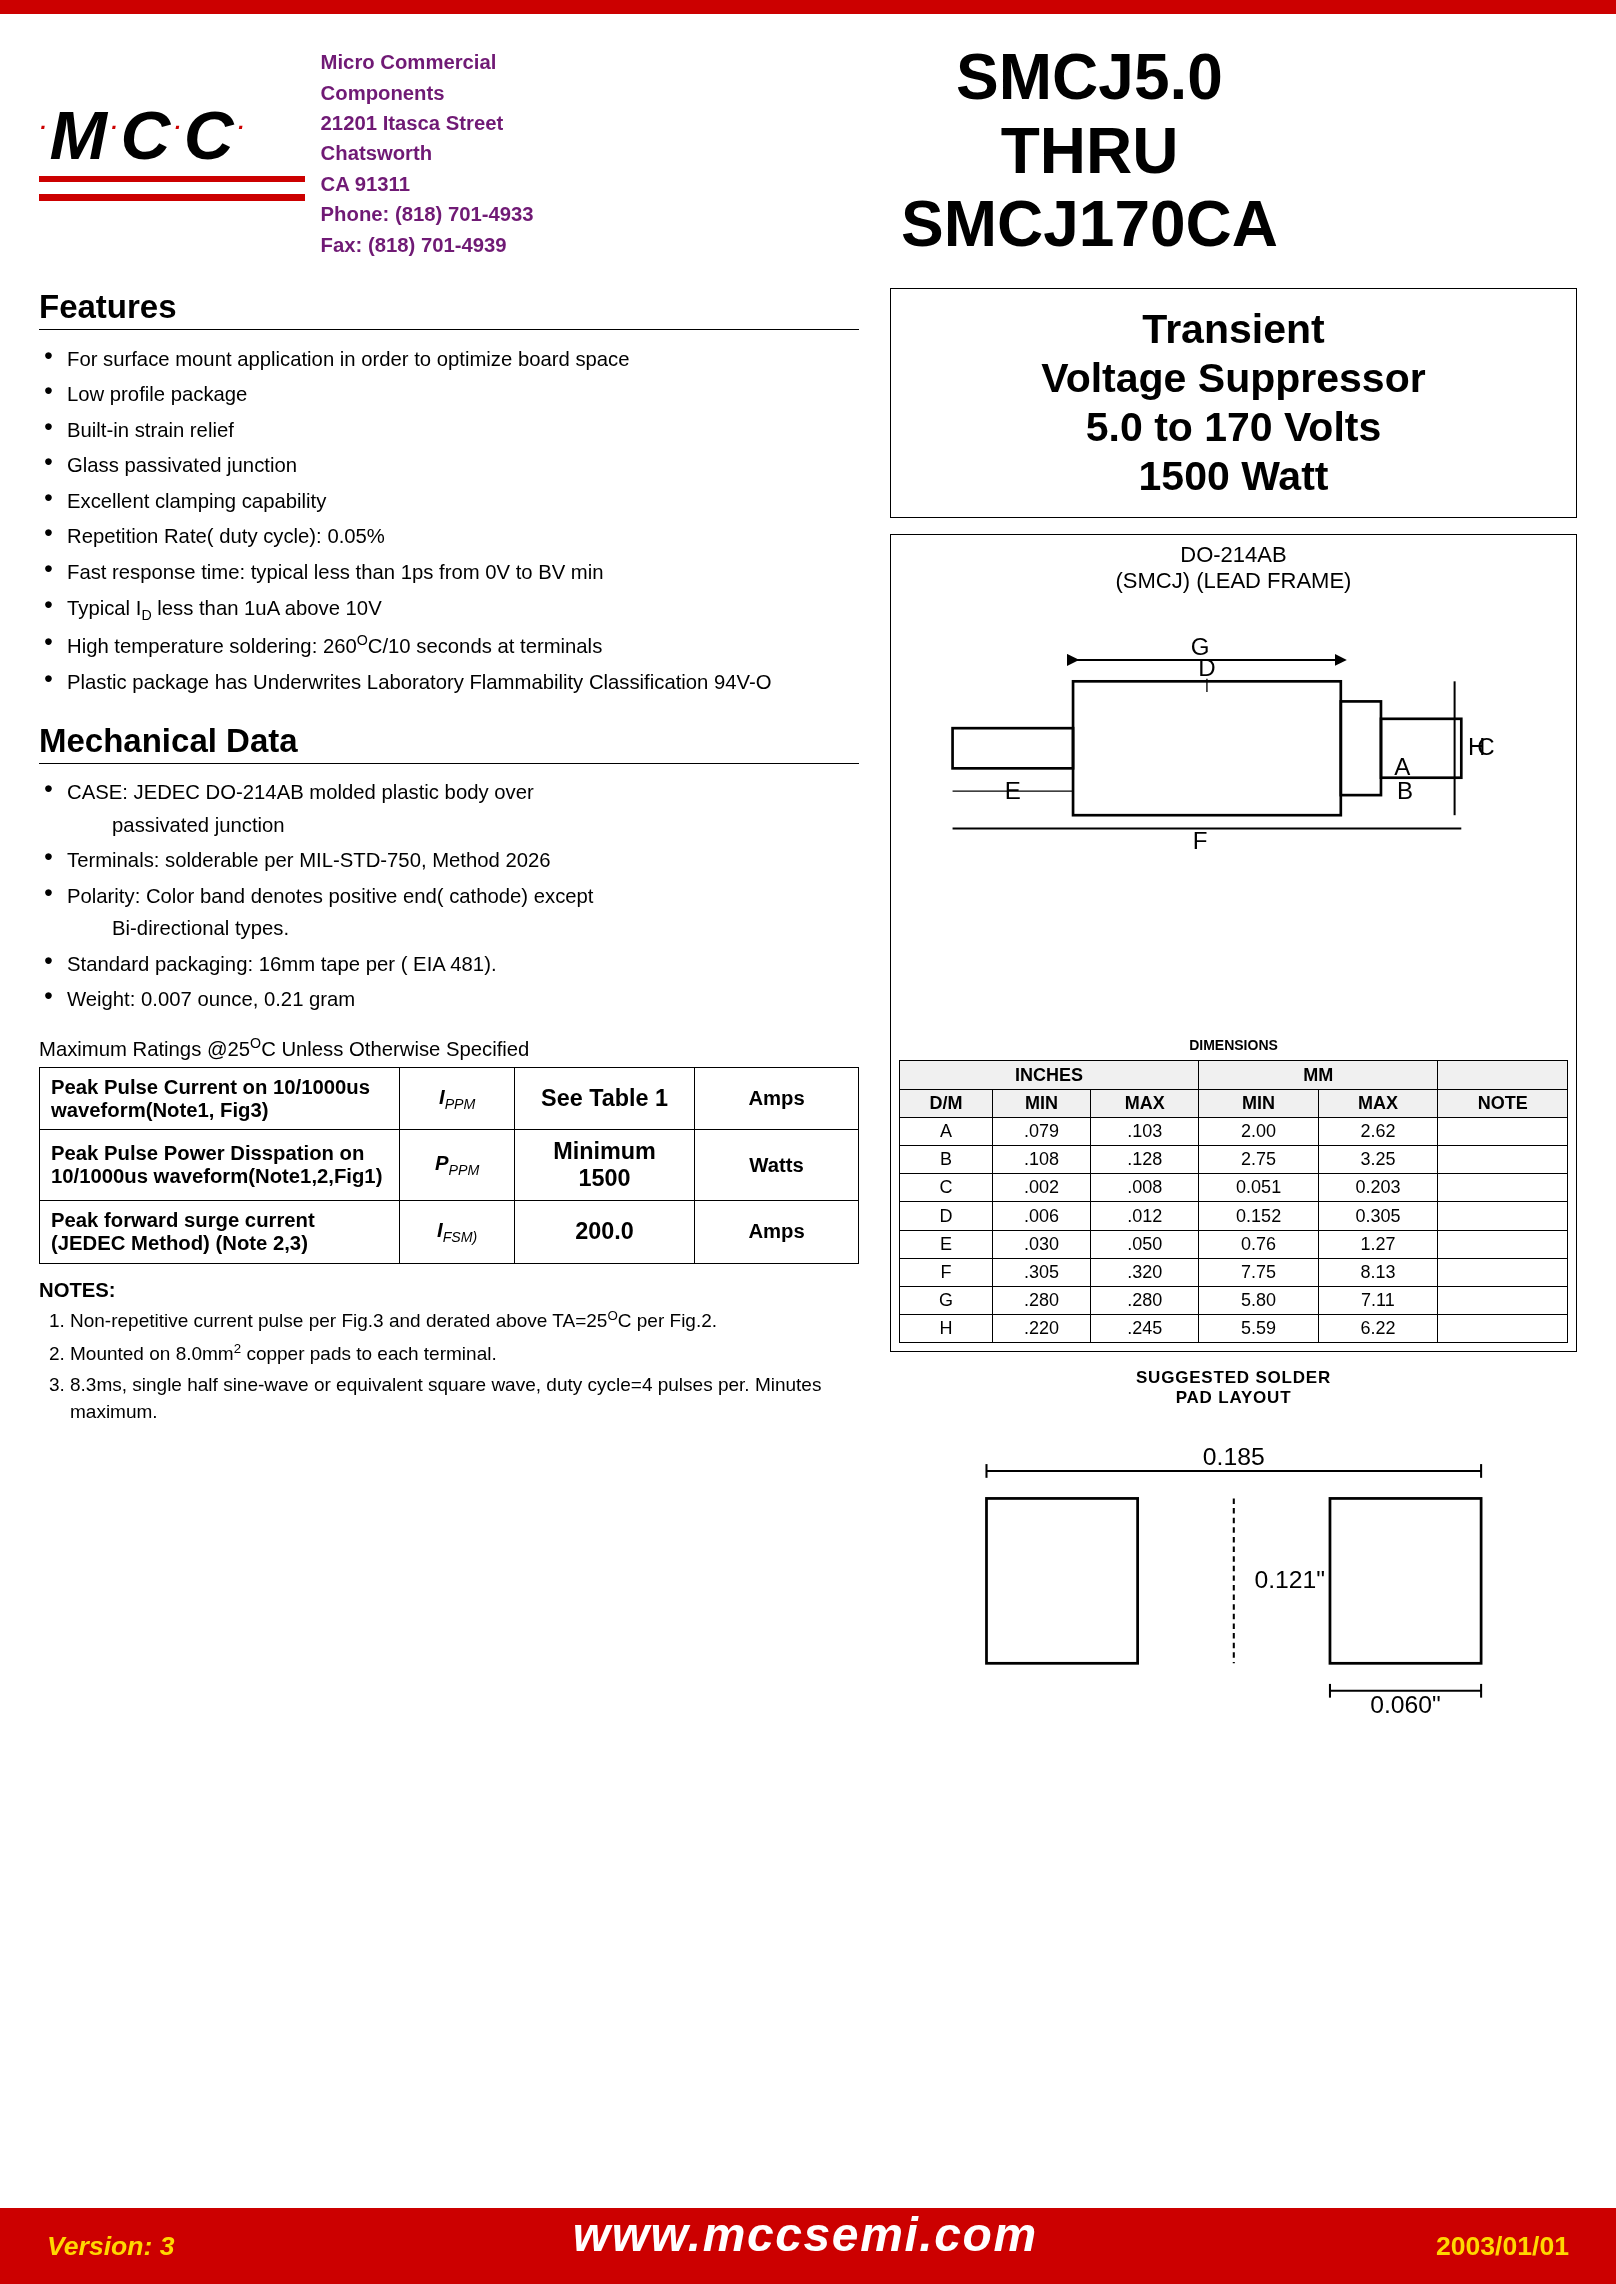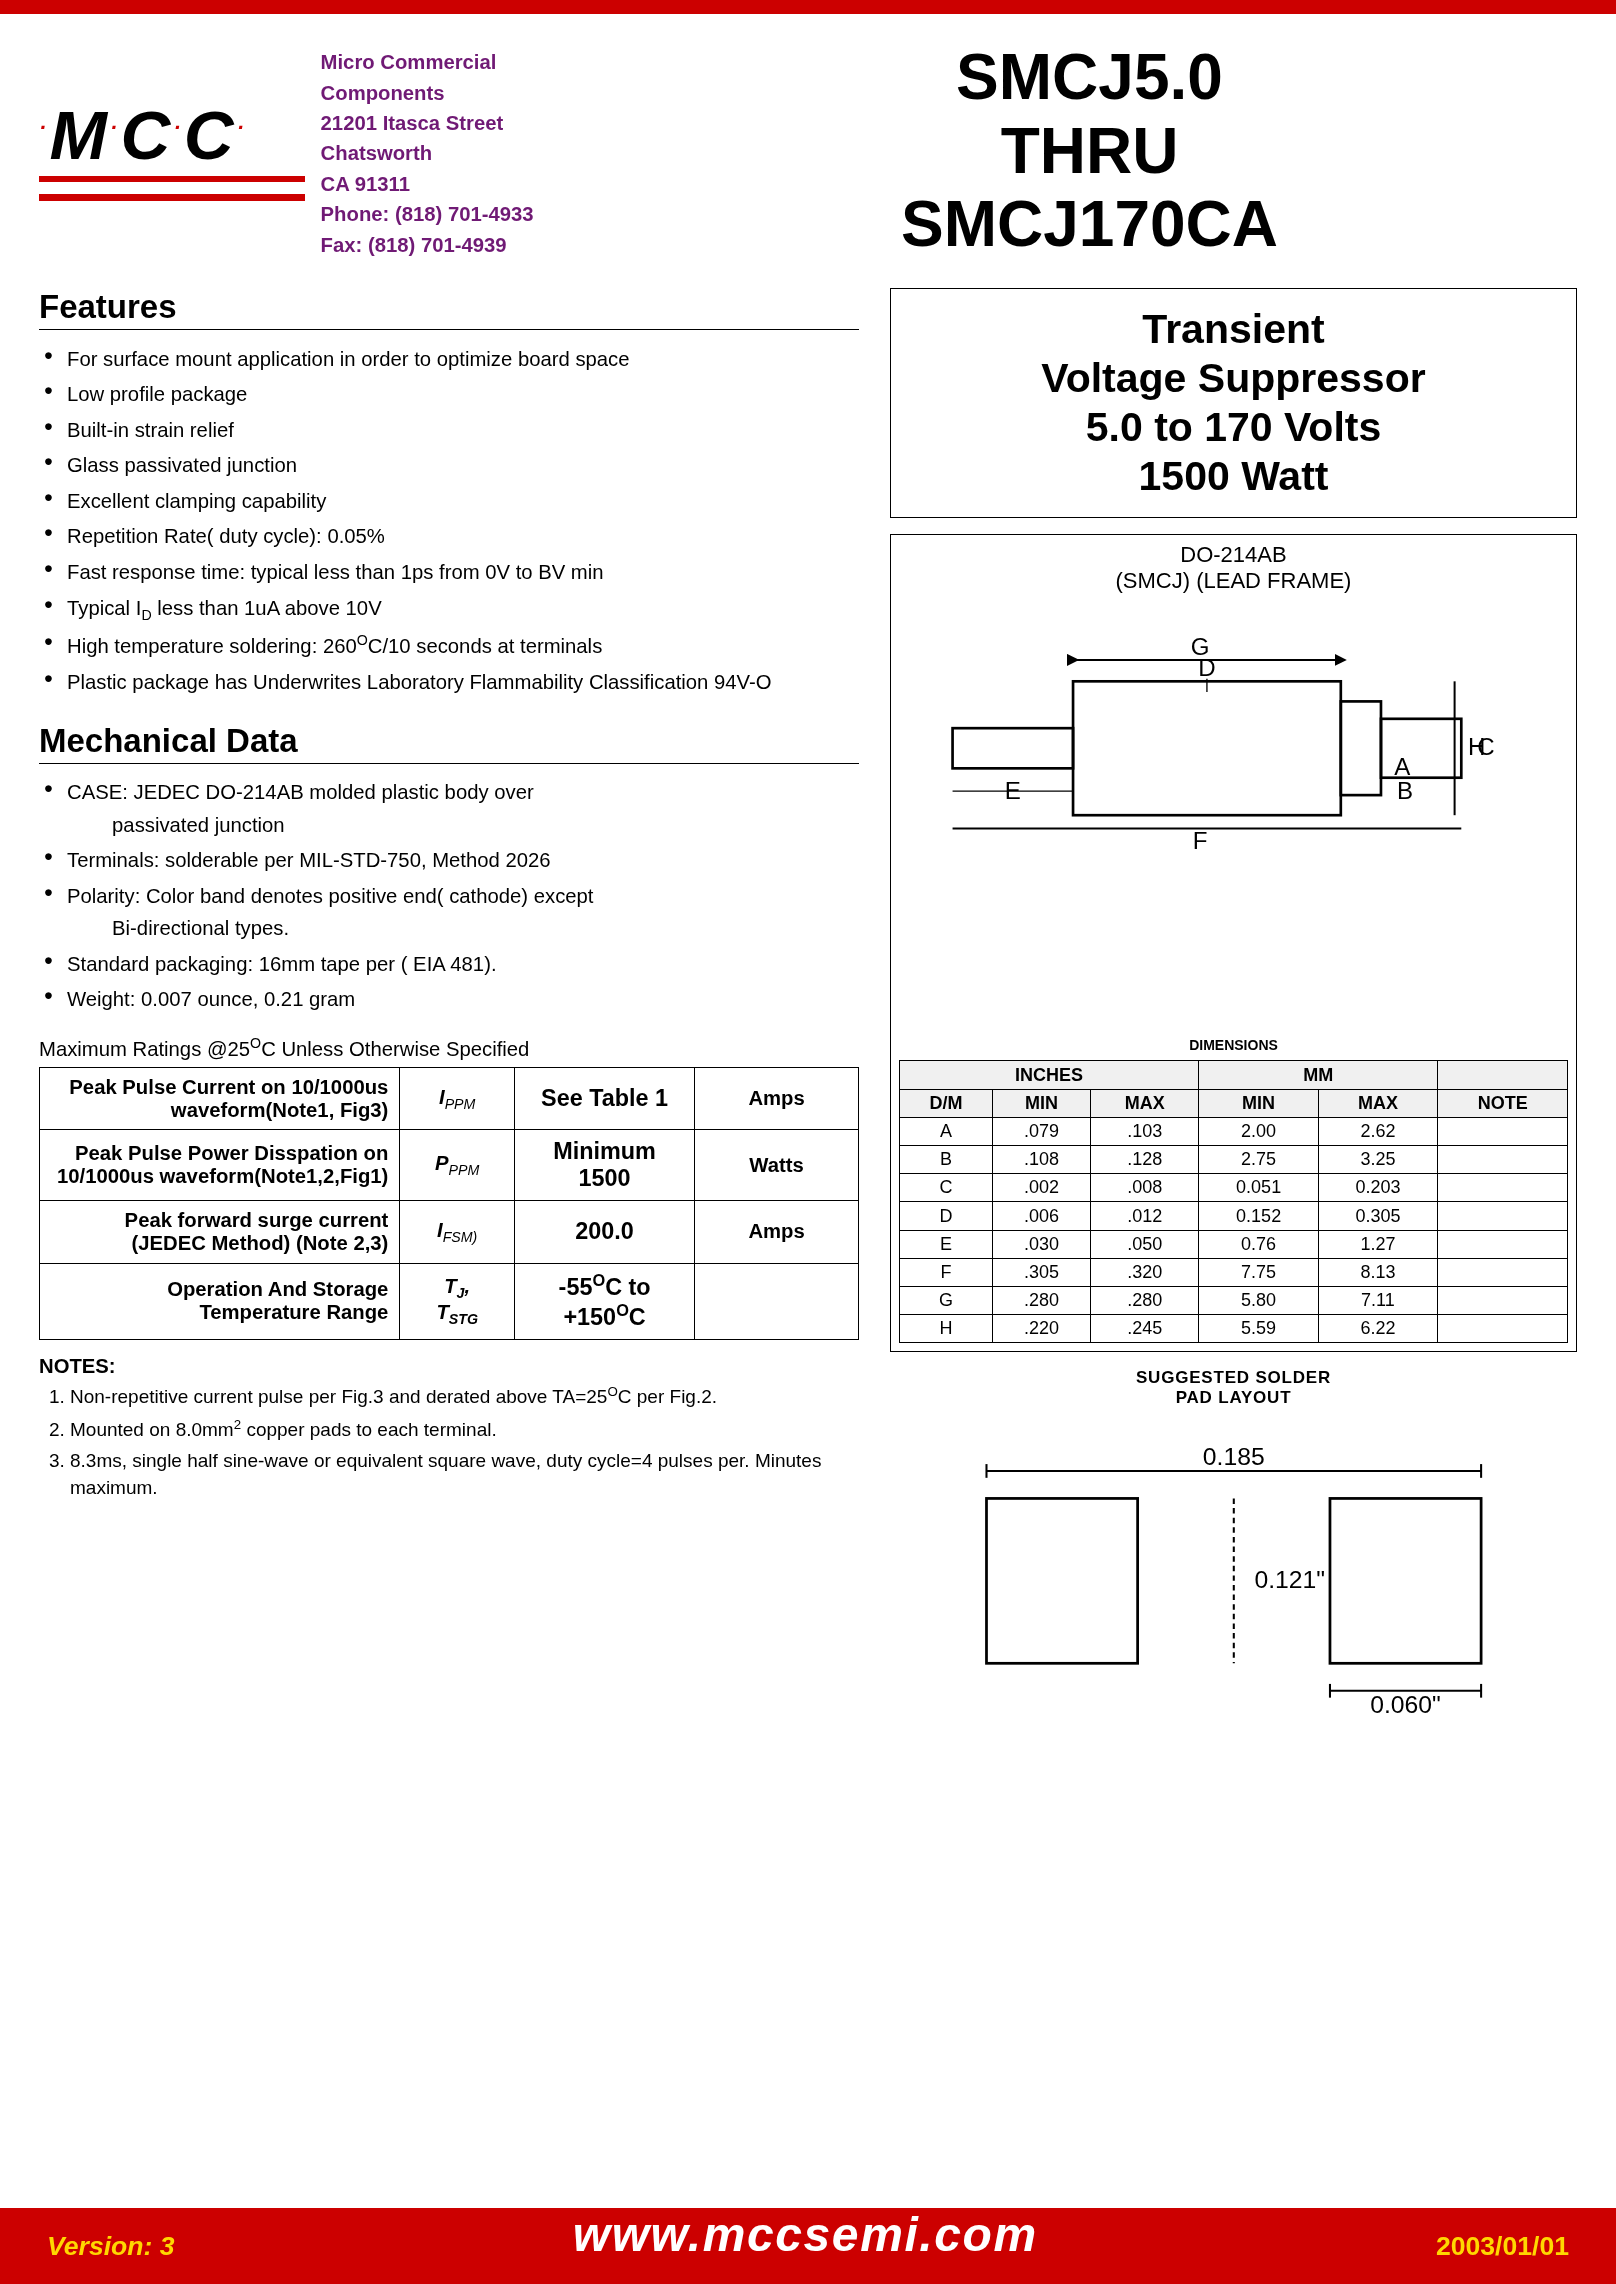--- a/index.html
+++ b/index.html
@@ -166,21 +166,20 @@
       font-size: 20.3px;
     }
     .ratings-table td, .ratings-table th {
       border: 1.6px solid #000;
       padding: 7.8px 11px;
       vertical-align: middle;
     }
     .ratings-table .label-col {
       font-weight: bold;
       width: 44%;
-      text-align: right;
     }
     .ratings-table .sym-col {
       width: 14%;
       font-style: italic;
       text-align: center;
     }
     .ratings-table .val-col {
       font-weight: bold;
       font-size: 23.4px;
       text-align: center;
@@ -345,26 +344,20 @@
             <td class="sym-col"><strong>P</strong><sub>PPM</sub></td>
             <td class="val-col"><strong>Minimum<br>1500</strong></td>
             <td class="unit-col"><strong>Watts</strong></td>
           </tr>
           <tr>
             <td class="label-col"><strong>Peak forward surge current (JEDEC Method) (Note 2,3)</strong></td>
             <td class="sym-col"><strong>I</strong><sub>FSM)</sub></td>
             <td class="val-col"><strong>200.0</strong></td>
             <td class="unit-col"><strong>Amps</strong></td>
           </tr>
-          <tr>
-            <td class="label-col"><strong>Operation And Storage Temperature Range</strong></td>
-            <td class="sym-col"><strong>T<sub>J</sub>,<br>T<sub>STG</sub></strong></td>
-            <td class="val-col"><strong>-55<sup>O</sup>C to<br>+150<sup>O</sup>C</strong></td>
-            <td class="unit-col"></td>
-          </tr>
         </tbody>
       </table>
 
       <div class="notes-section">
         <div class="notes-title">NOTES:</div>
         <ol class="notes-list">
           <li>Non-repetitive current pulse per Fig.3 and derated above TA=25<sup>O</sup>C per Fig.2.</li>
           <li>Mounted on 8.0mm<sup>2</sup> copper pads to each terminal.</li>
           <li>8.3ms, single half sine-wave or equivalent square wave, duty cycle=4 pulses per. Minutes maximum.</li>
         </ol>

